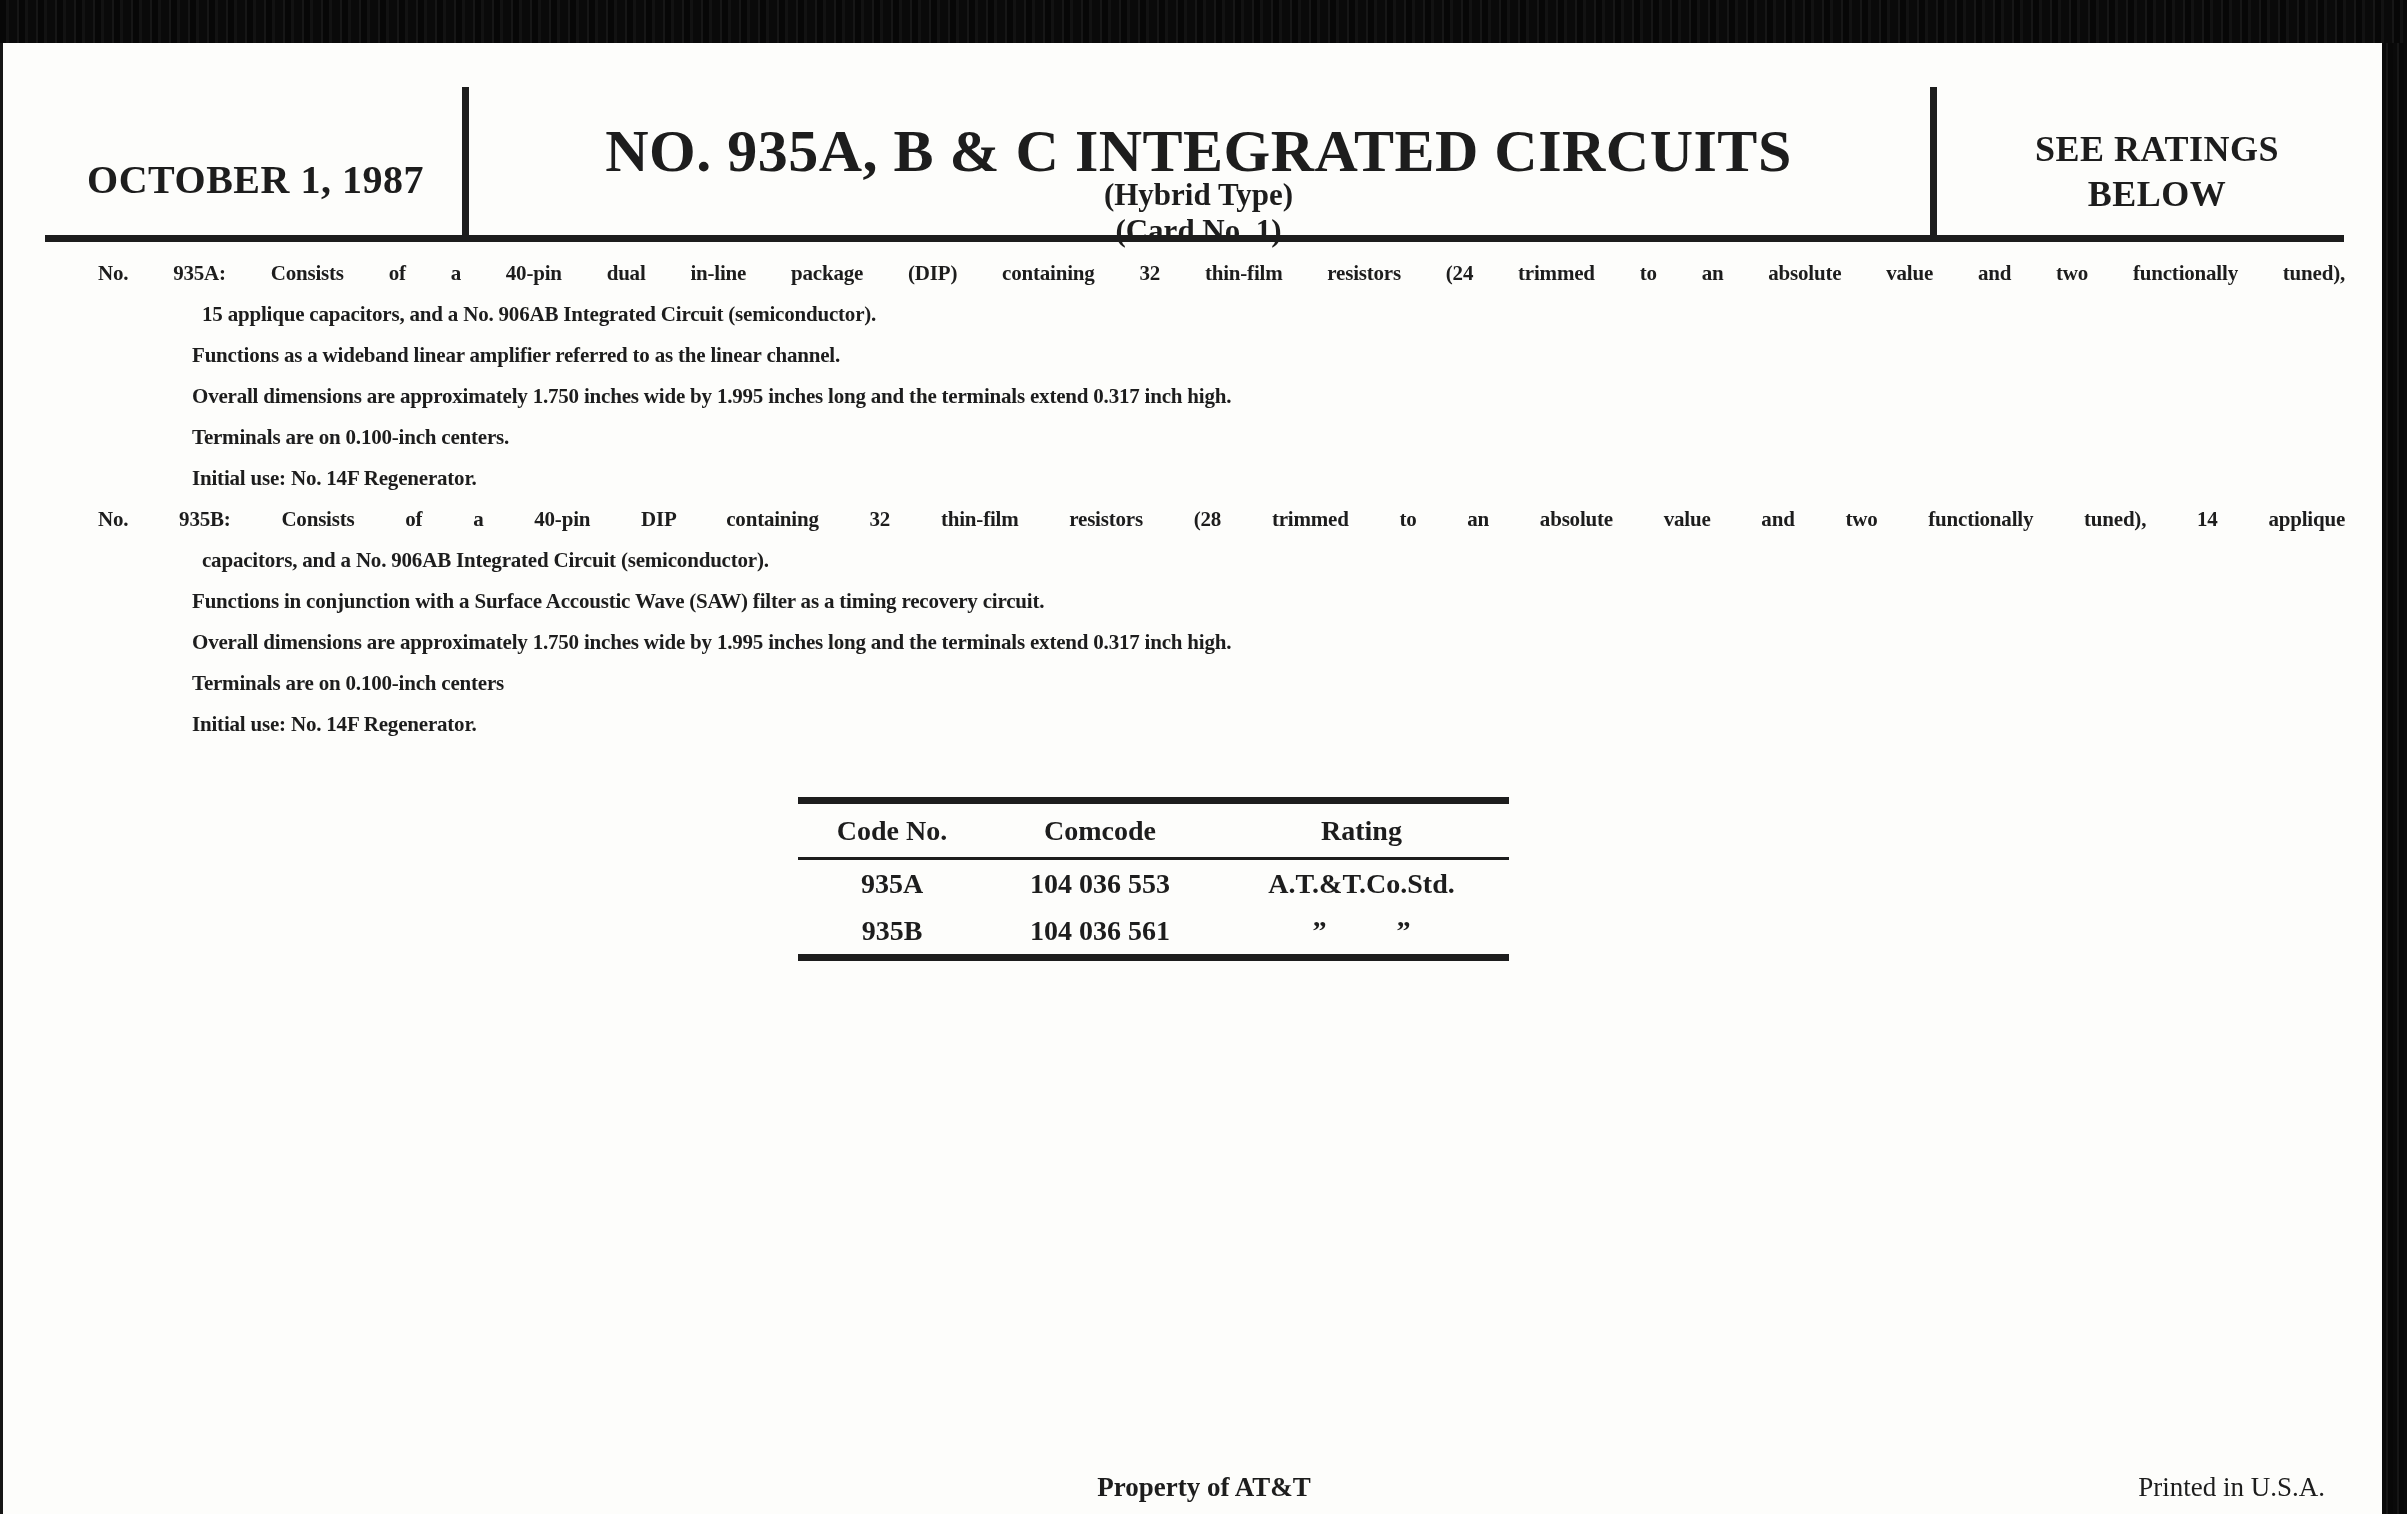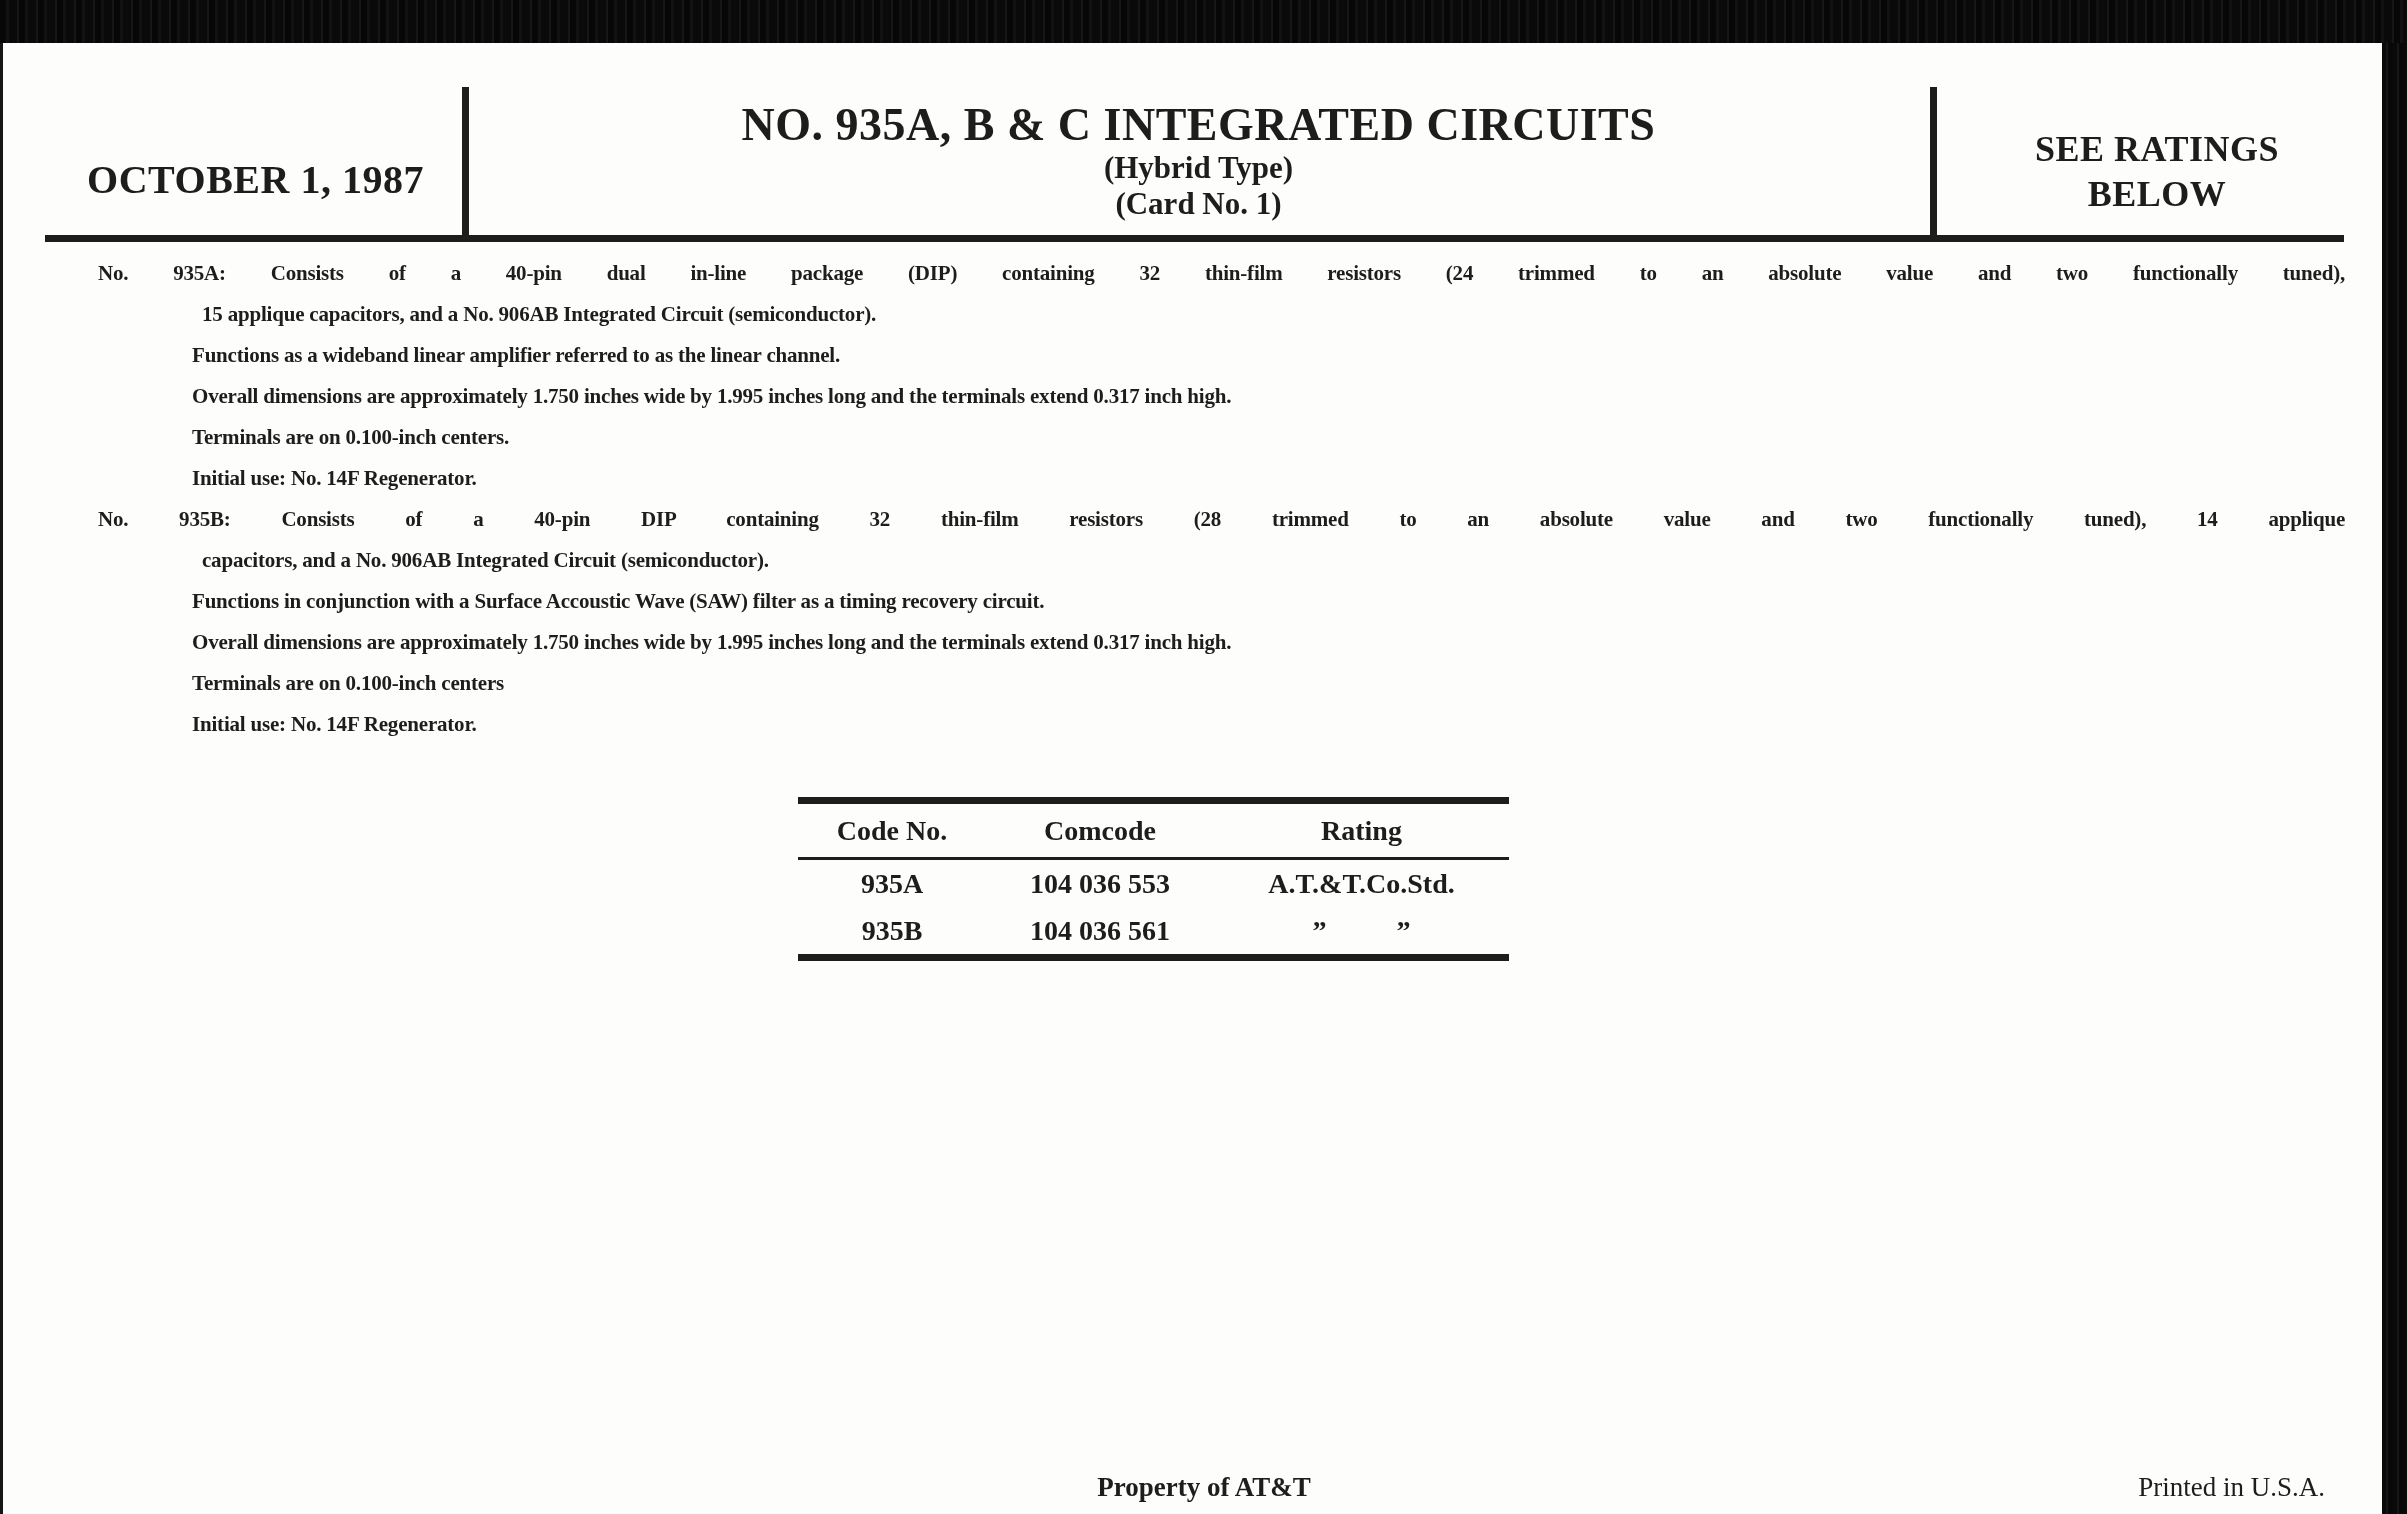--- a/index.html
+++ b/index.html
@@ -22,21 +22,21 @@
     position:absolute; left:0; top:43px; width:3px; height:1472px; background:#161616;
   }
   
   .hdr-date {
     position:absolute; left:45px; top:156px; width:421px;
     text-align:center; font-size:40px; font-weight:700; letter-spacing:0.5px;
   }
   .hdr-center {
     position:absolute; left:465px; top:99px; width:1467px; text-align:center;
   }
-  .hdr-title { font-size:46px; font-weight:700; letter-spacing:0.5px; line-height:51px; }
+  .hdr-title { font-size:60px; font-weight:700; letter-spacing:0.5px; line-height:51px;margin-top:27px; }
   .hdr-sub { font-size:31px; font-weight:600; line-height:36px; }
   .hdr-ratings {
     position:absolute; left:1933px; top:127px; width:448px;
     text-align:center; font-size:36px; font-weight:700; line-height:45px; letter-spacing:0.5px;
   }
   .vline { position:absolute; top:87px; width:7px; height:150px; background:#1d1d1d; }
   .vline.v1 { left:462px; }
   .vline.v2 { left:1930px; }
   .hrule { position:absolute; left:45px; top:235px; width:2299px; height:7px; background:#1d1d1d; }
   

